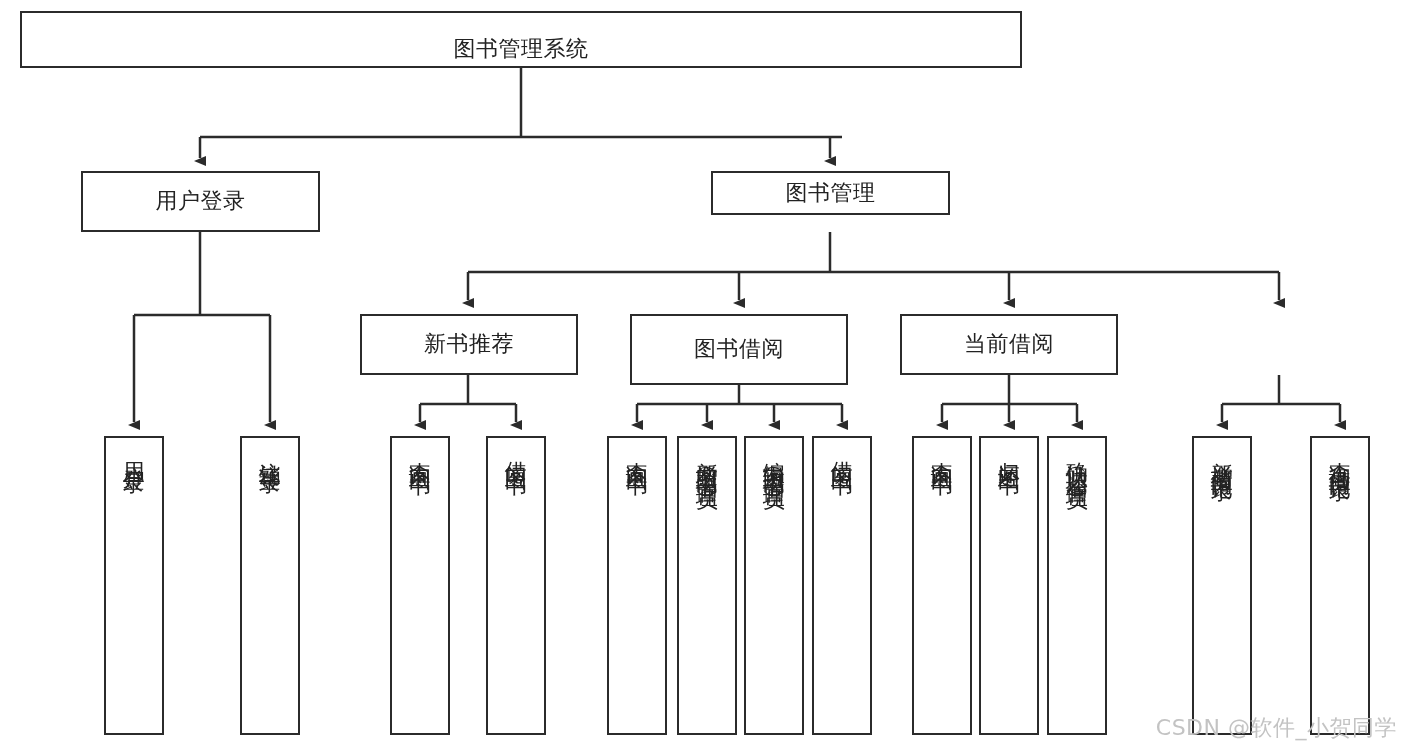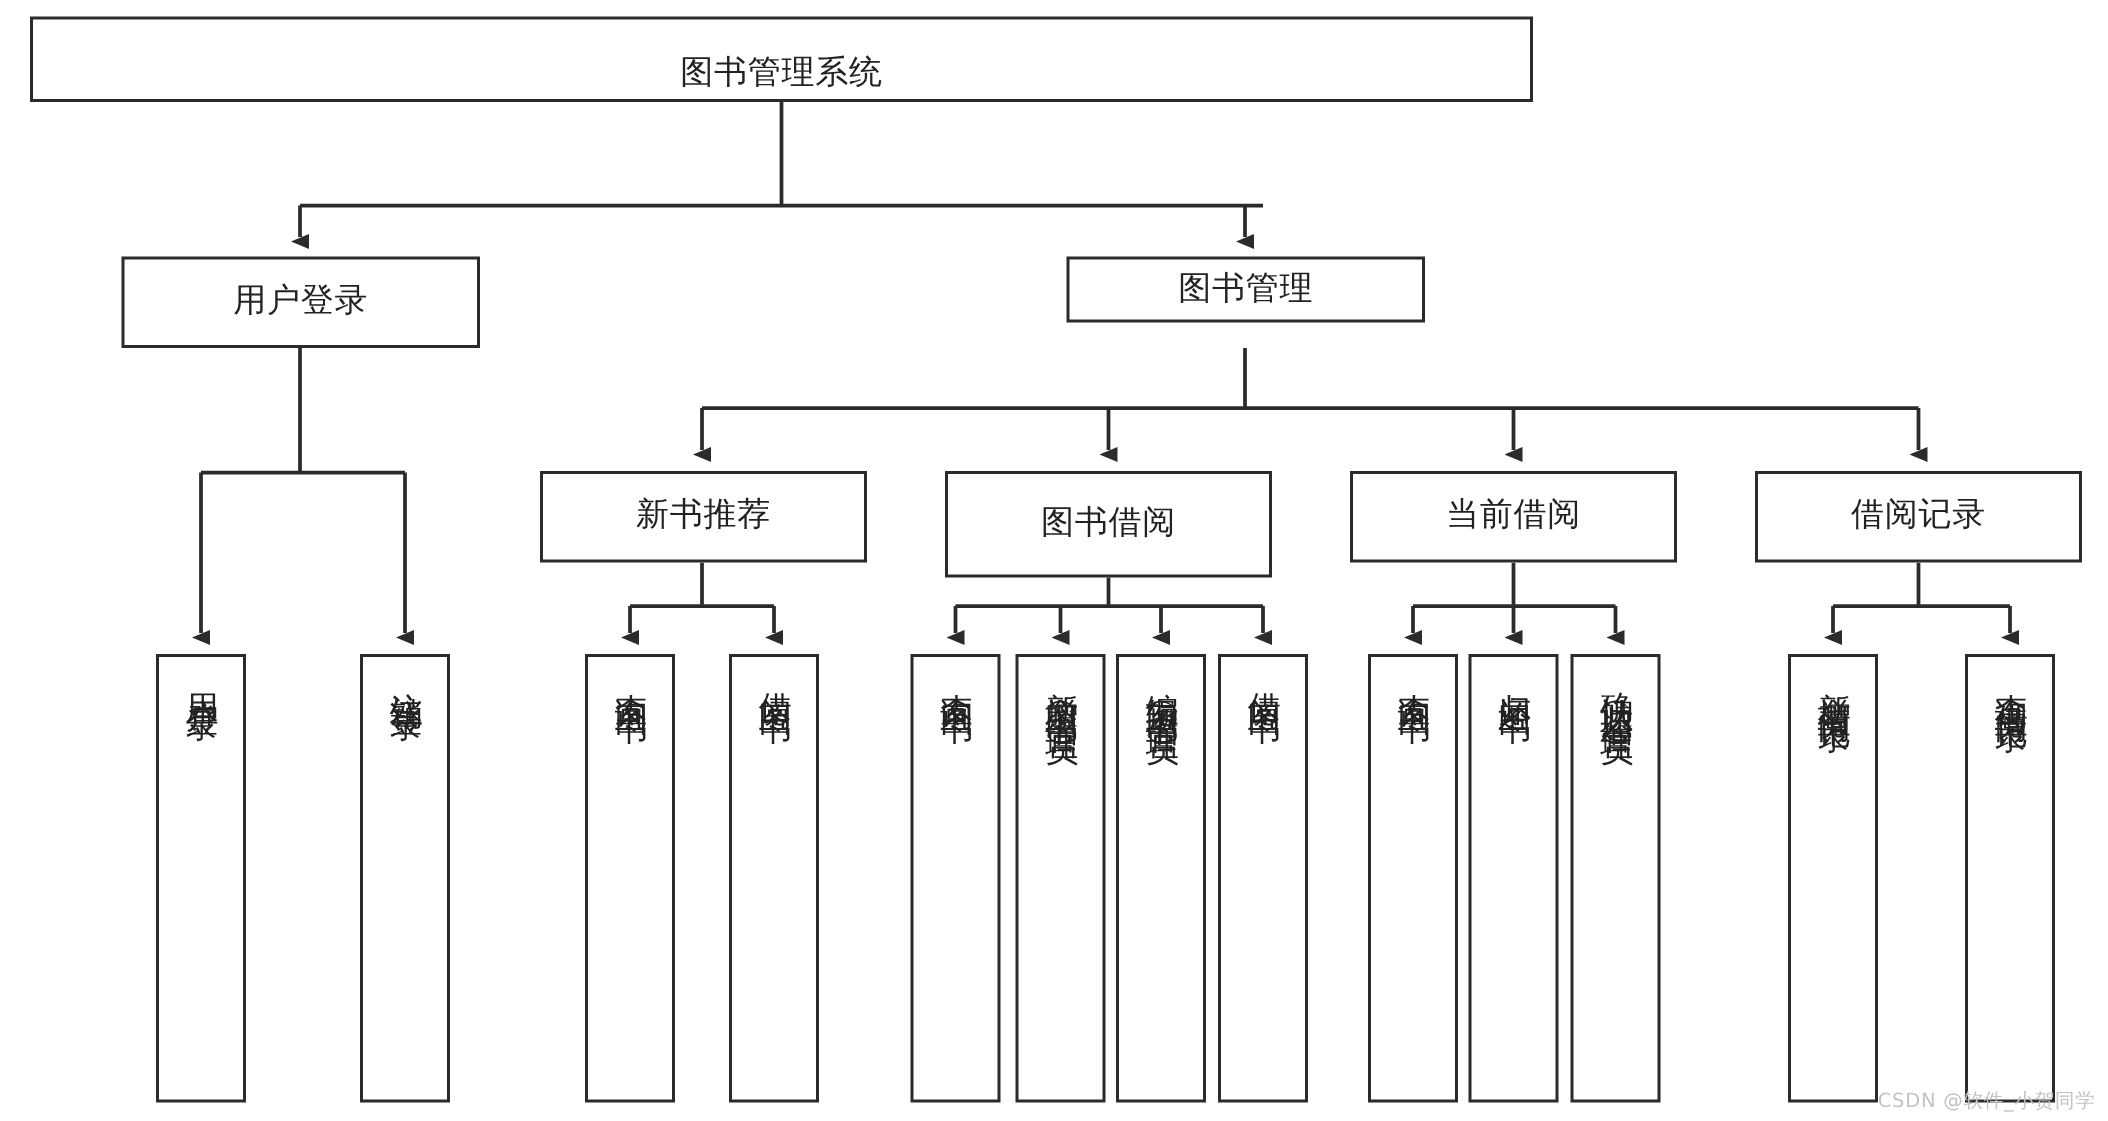--- a/index.html
+++ b/index.html
@@ -60,21 +60,21 @@
     white-space: nowrap;
   }
   .root-node .node-label {
     font-size: 23px;
     margin-top: 20px;
   }
   .watermark {
     position: absolute;
     right: 8px;
     bottom: 4px;
-    font-size: 13px;
+    font-size: 22px;
     color: #c3c3c3;
     letter-spacing: 0.5px;
     white-space: nowrap;
   }
 </style>
 </head>
 <body>
 
 <div id="canvas">
 
@@ -145,23 +145,20 @@
   </div>
 
   <div class="node horiz" style="left:630px; top:314px; width:218px; height:71px;">
     <span class="node-label">图书借阅</span>
   </div>
 
   <div class="node horiz" style="left:900px; top:314px; width:218px; height:61px;">
     <span class="node-label">当前借阅</span>
   </div>
 
-  <div class="node horiz" style="left:1170px; top:314px; width:218px; height:61px;">
-    <span class="node-label">借阅记录</span>
-  </div>
 
   <div class="node vert" style="left:104px; top:436px; width:60px; height:299px;">
     <span class="node-label">用户登录</span>
   </div>
 
   <div class="node vert" style="left:240px; top:436px; width:60px; height:299px;">
     <span class="node-label">注销登录</span>
   </div>
 
   <div class="node vert" style="left:390px; top:436px; width:60px; height:299px;">

